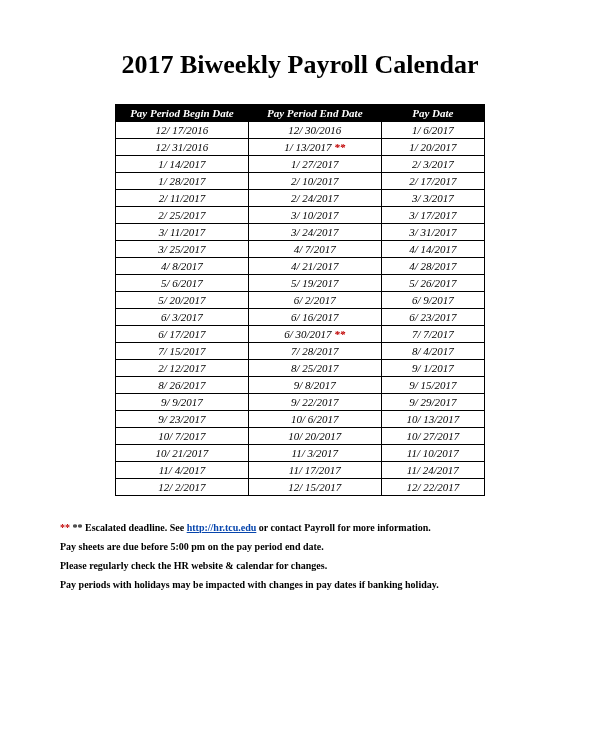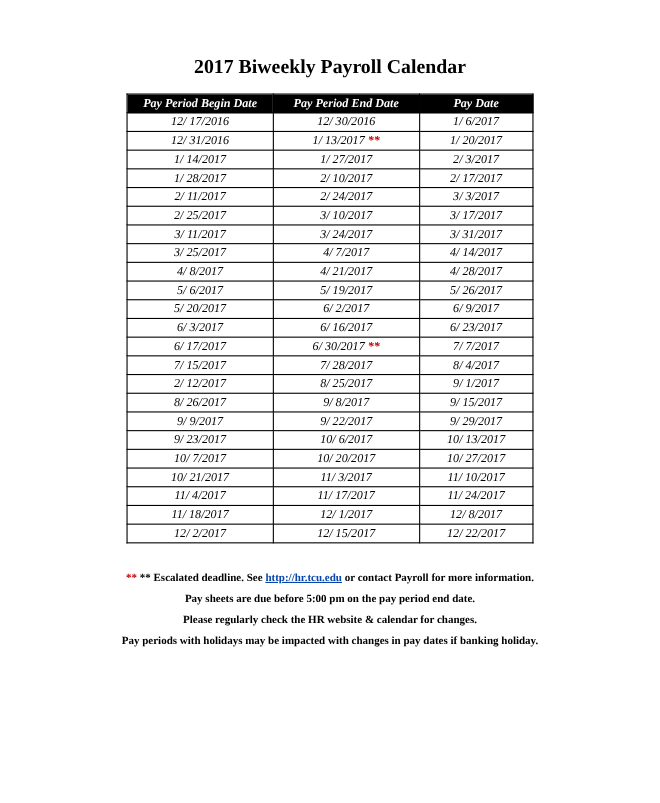--- a/index.html
+++ b/index.html
@@ -8,24 +8,24 @@
     width: 600px;
     height: 730px;
     background: #fff;
     font-family: "Times New Roman", Georgia, serif;
     color: #000;
   }
   .page {
     padding: 50px 60px 30px 60px;
   }
   .title {
-    font-size: 18px;
+    font-size: 26px;
     font-weight: bold;
     text-align: center;
-    margin-bottom: 14px;
+    margin-bottom: 24px;
   }
   table.payroll {
     border-collapse: collapse;
     margin: 0 auto;
     width: 370px;
     table-layout: fixed;
     font-style: italic;
   }
   table.payroll th,
   table.payroll td {
@@ -42,21 +42,20 @@
   }
   table.payroll col.c1 { width: 36%; }
   table.payroll col.c2 { width: 36%; }
   table.payroll col.c3 { width: 28%; }
   .star {
     color: #c00000;
     font-weight: bold;
   }
   .footnotes {
     margin-top: 22px;
-    text-align: center;
     font-size: 10px;
     font-weight: bold;
     line-height: 1.9;
     color: #000;
   }
   .footnotes a {
     color: #0645ad;
     text-decoration: underline;
   }
 </style>
@@ -179,25 +178,20 @@
           <td>10/ 21/2017</td>
           <td>11/ 3/2017</td>
           <td>11/ 10/2017</td>
         </tr>
         <tr>
           <td>11/ 4/2017</td>
           <td>11/ 17/2017</td>
           <td>11/ 24/2017</td>
         </tr>
         <tr>
-          <td>11/ 18/2017</td>
-          <td>12/ 1/2017</td>
-          <td>12/ 8/2017</td>
-        </tr>
-        <tr>
           <td>12/ 2/2017</td>
           <td>12/ 15/2017</td>
           <td>12/ 22/2017</td>
         </tr>
       </tbody>
   </table>
 
   <div class="footnotes">
     <div>
       <span class="star">**</span>

